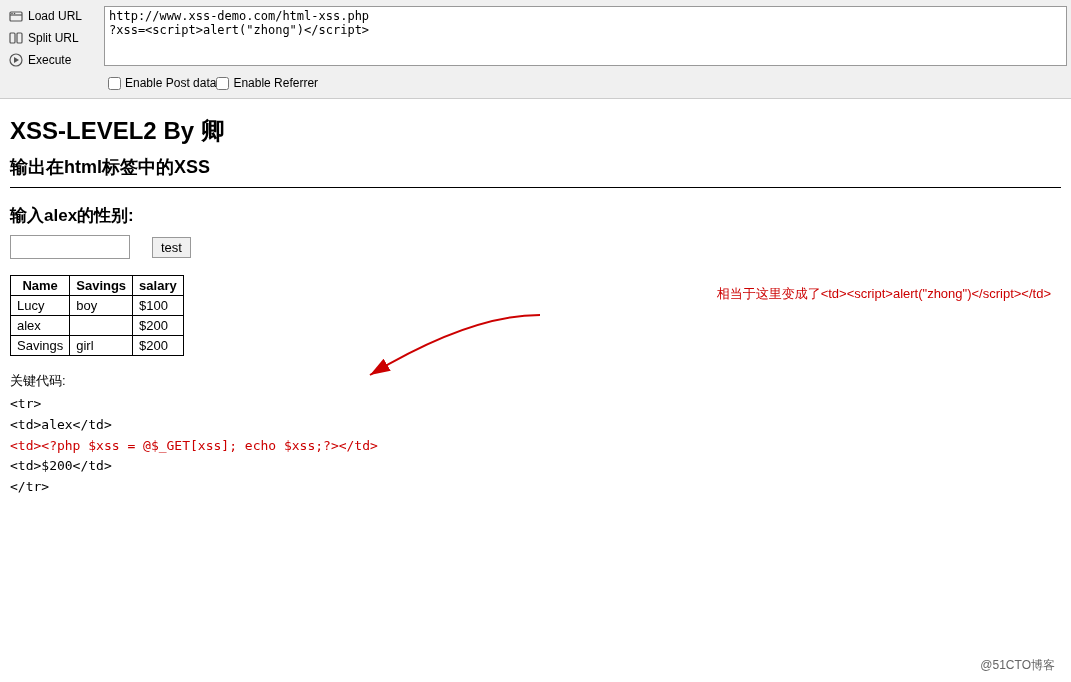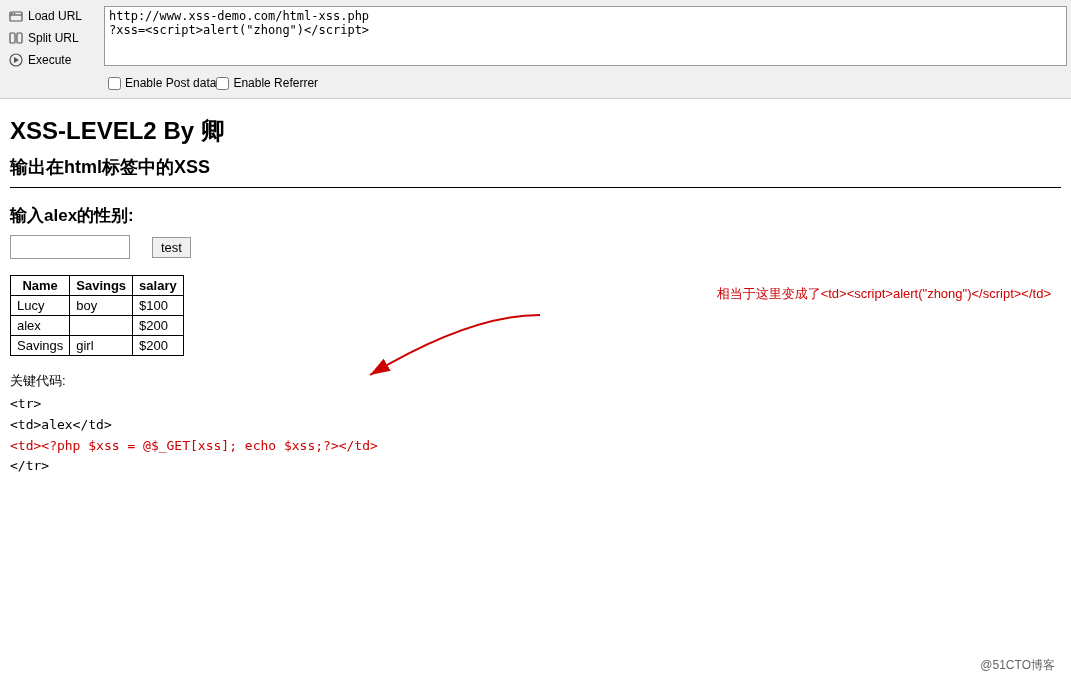--- a/index.html
+++ b/index.html
@@ -261,20 +261,21 @@
       <path d="M 370 10 Q 300 10 200 70" stroke="#cc0000" stroke-width="2" fill="none" marker-end="url(#arrowhead)"></path>
     </svg>
   </div>
 
   <div style="margin-top: 8px;">
     <div class="key-code-label">关键代码:</div>
     <div class="code-block" id="code-block">
         <span class="code-line">&lt;tr&gt;</span>
         <span class="code-line">    &lt;td&gt;alex&lt;/td&gt;</span>
         <span class="code-line" style="color: rgb(204, 0, 0);">    &lt;td&gt;&lt;?php $xss = @$_GET[xss]; echo $xss;?&gt;&lt;/td&gt;</span>
+        <span class="code-line">    &lt;td&gt;$200&lt;/td&gt;</span>
         <span class="code-line">&lt;/tr&gt;</span>
       </div>
   </div>
 </div>
 
 <div id="footer">
   <span>@51CTO博客</span>
 </div>
 
 </body></html>

